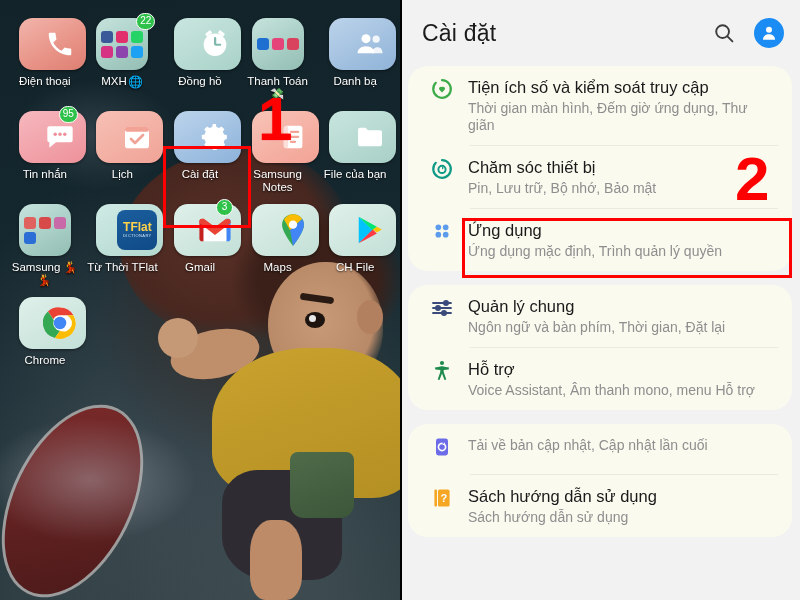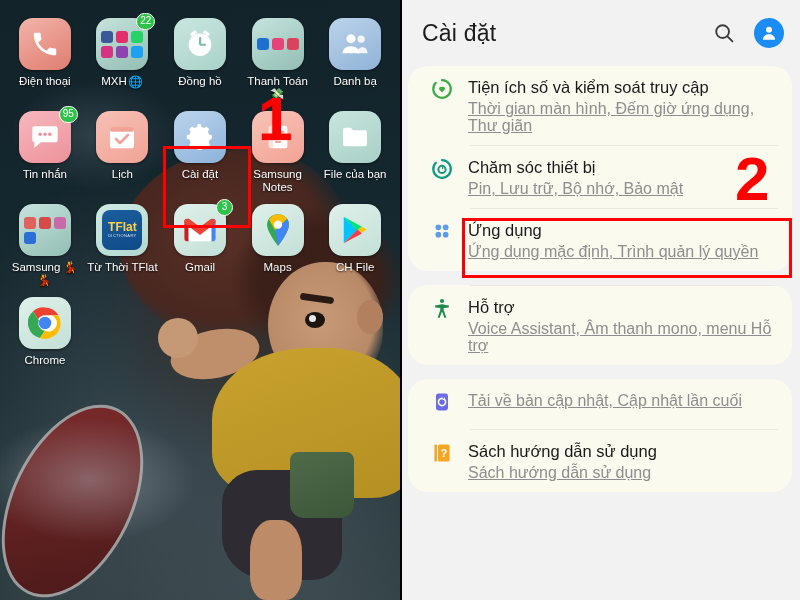--- a/index.html
+++ b/index.html
@@ -138,20 +138,21 @@
     position: relative;
     width: 52px; height: 52px;
   }
   .app-icon {
     width: 52px; height: 52px;
     border-radius: 14px;
     display: flex; align-items: center; justify-content: center;
     overflow: hidden;
     box-shadow: 0 1px 3px rgba(0,0,0,.45);
     position: relative;
+    padding-left: 15px;
   }
   .app-label {
     margin-top: 5px;
     color: #fff;
     font-size: 11.5px;
     line-height: 13px;
     text-align: center;
     text-shadow: 0 1px 2px rgba(0,0,0,.85);
     max-width: 76px;
     word-wrap: break-word;
@@ -273,25 +274,24 @@
     align-items: center;
     justify-content: center;
   }
   .row-txt { flex: 1; padding-left: 6px; }
   .row-title {
     font-size: 16.5px;
     color: #1a1a1a;
     line-height: 21px;
   }
   .row-sub {
-    font-size: 16px;
+    font-size: 14px;
     color: #8e8e8e;
     line-height: 17px;
     margin-top: 2px;
-    text-decoration: underline;
   }
   .divider {
     height: 1px;
     background: #ebeade;
     margin-left: 62px;
     margin-right: 14px;
   }
   .hl-apps {
     position: absolute;
     left: 62px; top: 218px; width: 330px; height: 60px;
@@ -652,20 +652,38 @@
           </span>
         </div>
         <div class="row-txt">
           <div class="row-title">Ứng dụng</div>
           <div class="row-sub">Ứng dụng mặc định, Trình quản lý quyền</div>
         </div>
       </div>
     </div>
 
     <div class="card">
+      <div class="row">
+        <div class="row-ic">
+          <span>
+            <svg width="24" height="24" viewBox="0 0 24 24" stroke="#3a4a7a" stroke-width="1.8" stroke-linecap="round">
+              <line x1="3" y1="7" x2="21" y2="7"></line>
+              <line x1="3" y1="12" x2="21" y2="12"></line>
+              <line x1="3" y1="17" x2="21" y2="17"></line>
+              <circle cx="16" cy="7" r="2.1" fill="#3a4a7a"></circle>
+              <circle cx="8" cy="12" r="2.1" fill="#3a4a7a"></circle>
+              <circle cx="14" cy="17" r="2.1" fill="#3a4a7a"></circle>
+            </svg>
+          </span>
+        </div>
+        <div class="row-txt">
+          <div class="row-title">Quản lý chung</div>
+          <div class="row-sub">Ngôn ngữ và bàn phím, Thời gian, Đặt lại</div>
+        </div>
+      </div>
 
       <div class="divider"></div>
 
       <div class="row">
         <div class="row-ic">
           <span>
             <svg width="24" height="24" viewBox="0 0 24 24" fill="#1d8b4c">
               <circle cx="12" cy="4" r="2.1"></circle>
               <path d="M12 7.2c1 0 7 1.3 7 1.3l-.3 1.9-5 .5v2l2.6 7.5-1.8.7-2.5-6.6-2.5 6.6-1.8-.7L10.3 13v-2l-5-.5L5 8.5s6-1.3 7-1.3z"></path>
             </svg>

